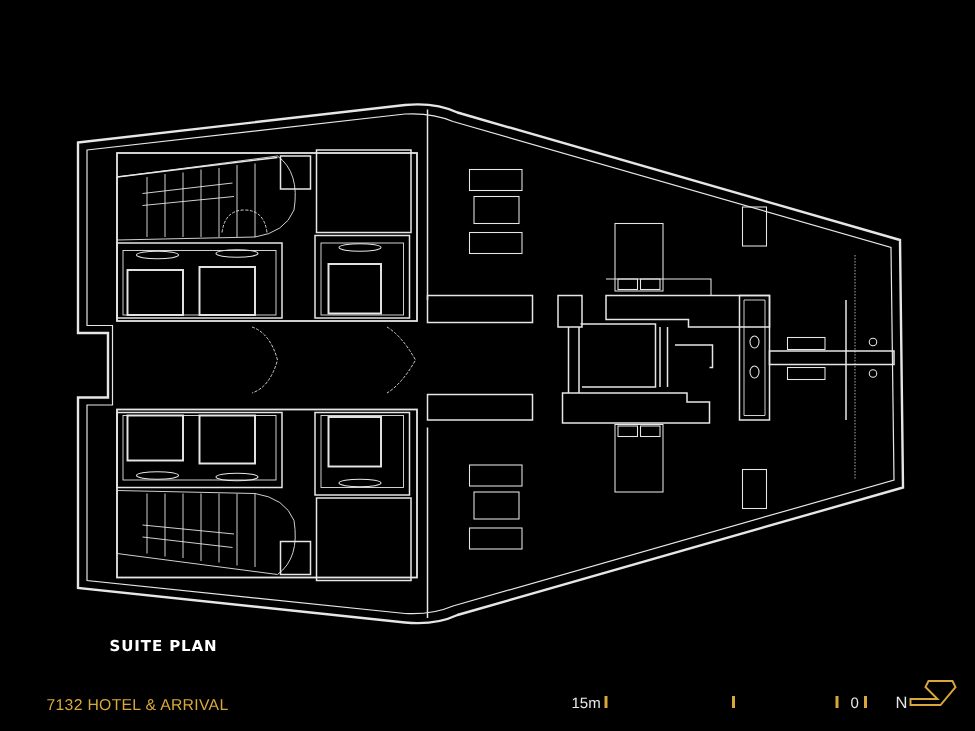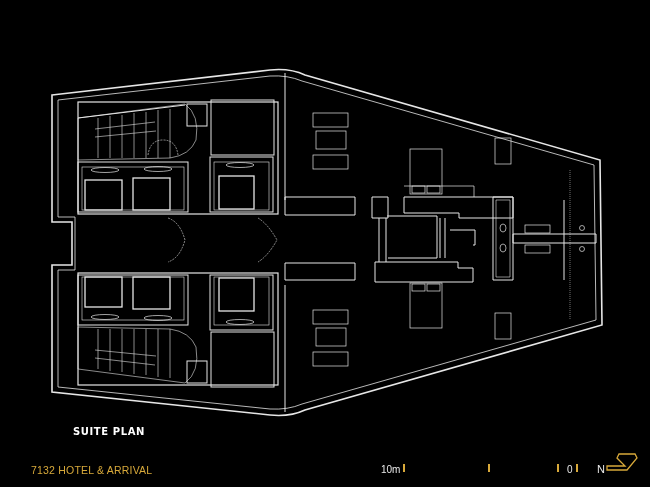--- a/index.html
+++ b/index.html
@@ -119,21 +119,21 @@
       <circle cx="582" cy="228" r="2.5"></circle>
       <circle cx="582" cy="249" r="2.5"></circle>
     </g>
   </g>
 </svg>
 
 <div class="title">SUITE PLAN</div>
 <div class="subtitle">7132 HOTEL &amp; ARRIVAL</div>
 
 <div>
-  <span class="scale-label" style="left:381px;">10m</span>
+  <span class="scale-label" style="left:381px;">15m</span>
   <span class="tick" style="left:403px;"></span>
   <span class="tick" style="left:488px;"></span>
   <span class="tick" style="left:557px;"></span>
   <span class="scale-label" style="left:567px;">0</span>
   <span class="tick" style="left:576px;"></span>
 </div>
 
 <span class="north-label">N</span>
 <svg class="north-arrow" width="36" height="24" viewBox="0 0 36 24">
   <path d="M2,14 L20,14 L12,6 L14,2 L30,2 L32,6 L22,18 L2,18 Z" fill="none" stroke="#d8a93a" stroke-width="1.3"></path>

